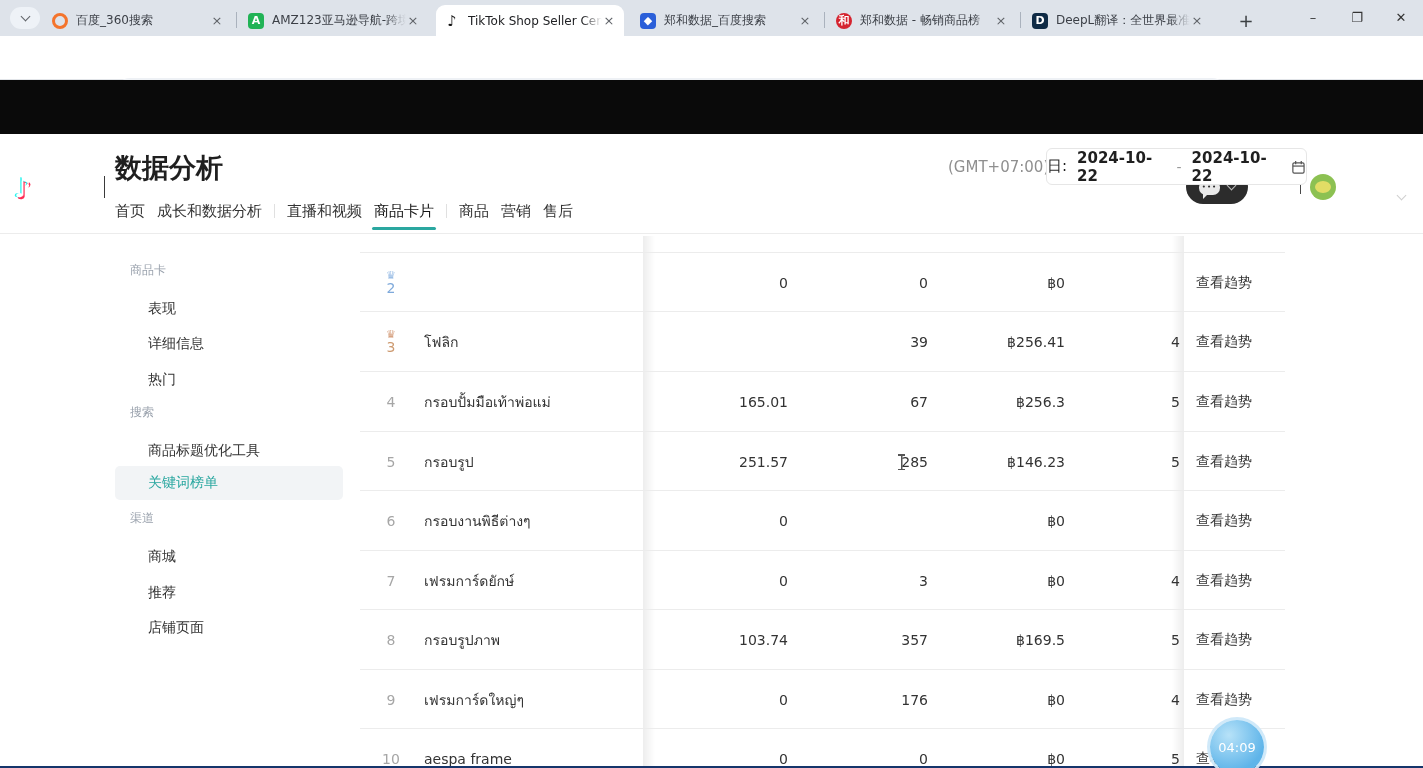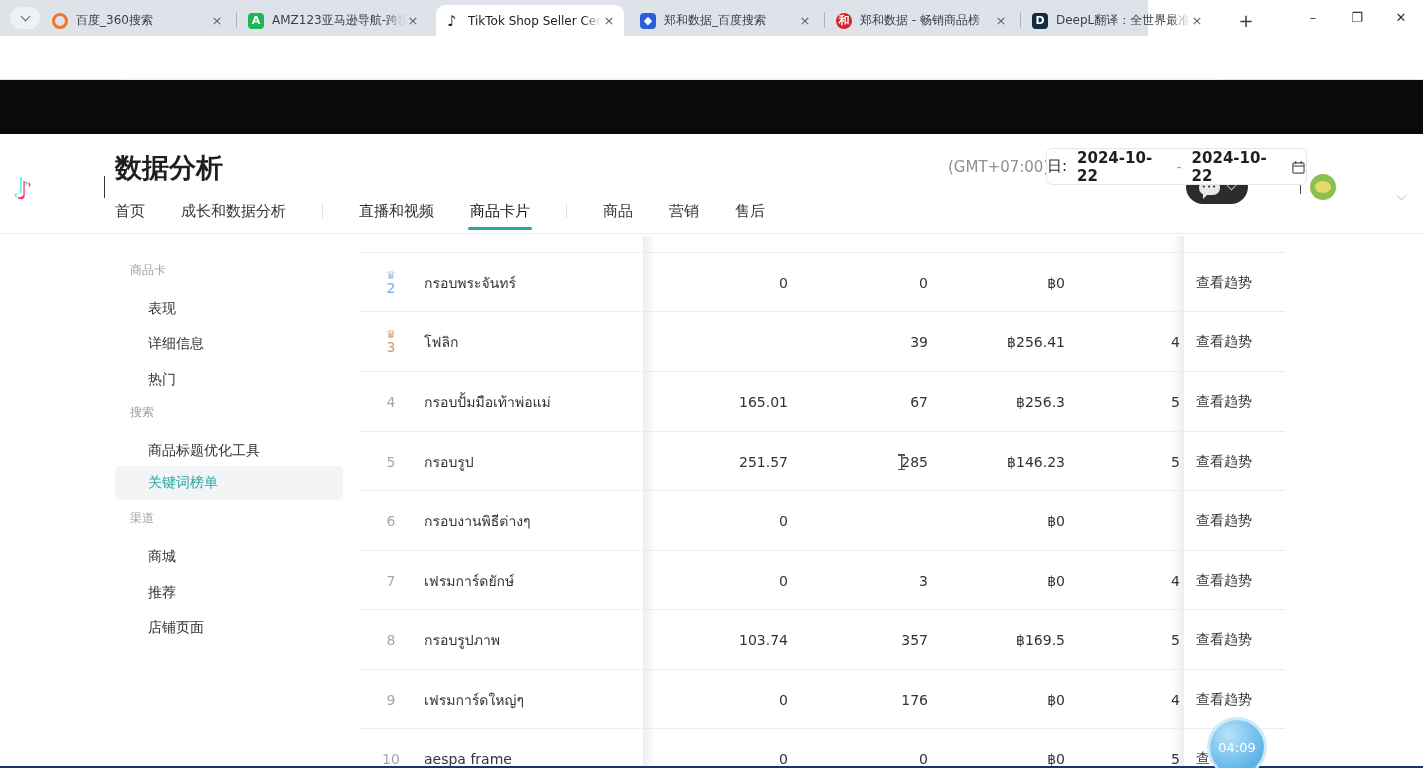--- a/index.html
+++ b/index.html
@@ -1,21 +1,21 @@
 <!DOCTYPE html>
 <html><head>
 <meta charset="utf-8">
 <style>
   html,body{margin:0;padding:0;background:#fff;}
   #stage{position:relative;width:1423px;height:768px;overflow:hidden;background:#fff;
          font-family:"DejaVu Sans","Liberation Sans",sans-serif;-webkit-font-smoothing:antialiased;}
   .abs{position:absolute;}
 
   
-  #tabstrip{left:0;top:0;width:1148px;height:36px;background:#dee3ea;}
+  #tabstrip{left:0;top:0;width:1423px;height:36px;background:#dee3ea;}
   .tabsearch{left:10px;top:7px;width:30px;height:22px;border-radius:11px;background:#eef2f7;
              display:flex;align-items:center;justify-content:center;cursor:pointer;}
   .btab{top:5px;height:31px;width:188px;border-radius:9px 9px 0 0;display:flex;align-items:center;
         padding:0 8px;box-sizing:border-box;color:#3b3f46;cursor:pointer;}
   .btab.active{background:#fff;color:#202124;}
   .btab .fav{width:16px;height:16px;flex:0 0 16px;border-radius:4px;display:flex;align-items:center;
              justify-content:center;font-size:11px;font-weight:bold;color:#fff;margin-right:8px;}
   .fav.ring{background:transparent;border:3px solid #f4742c;border-radius:50%;width:10px;height:10px;flex-basis:10px;box-sizing:content-box;}
   .fav.circle{border-radius:50%;}
   .fav.note{background:transparent;color:#111;font-size:15px;}
@@ -73,21 +73,21 @@
   
   .pagetitle{left:115px;top:150px;font-size:27px;font-weight:600;color:#1f1f1f;}
   .gmt{left:948px;top:158px;font-size:15px;color:#8f8f8f;}
   #datebox{left:1046px;top:148px;width:261px;height:37px;border:1px solid #e6e6e6;border-radius:6px;background:#fff;
            display:flex;align-items:center;justify-content:center;gap:10px;box-sizing:border-box;cursor:pointer;}
   #datebox .dlab{font-size:15px;color:#1f1f1f;}
   #datebox .dval{font-size:15px;font-weight:600;color:#1f1f1f;}
   #datebox .dsep{font-size:14px;color:#999;}
 
   
-  #pagetabs{left:115px;top:198px;height:26px;display:flex;align-items:center;gap:36px;}
+  #pagetabs{left:115px;top:198px;height:26px;display:flex;align-items:center;gap:12px;}
   #pagetabs .ptab{font-size:15px;color:#333;cursor:pointer;position:relative;white-space:nowrap;}
   #pagetabs .ptab.active{color:#141414;font-weight:500;}
   #pagetabs .ptab.active::after{content:"";position:absolute;left:-2px;right:-2px;bottom:-9px;height:3px;border-radius:2px;background:#2aa7a0;}
   #pagetabs .pdiv{width:1px;height:14px;background:#e0e0e0;}
   .hline{left:0;top:233px;width:1423px;height:1px;background:#ececec;}
 
   
   #sidebar{left:115px;top:236px;width:228px;height:532px;}
   .sseclabel{position:absolute;left:15px;font-size:12px;color:#9aa2ad;}
   .sitem{position:absolute;left:0;width:228px;height:34px;display:flex;align-items:center;padding-left:33px;
@@ -289,21 +289,20 @@
 
   <div class="abs" id="table">
     <div class="abs shadeL"></div>
     <div class="abs shadeR"></div>
     <div id="rows-host">
         <div class="trow" style="top: 16px;">
       <div class="rankcell has-crown crown-blue">
         <div class="crown">♛</div>
         <div class="ranknum">2</div>
       </div>
-      <div class="kw">กรอบพระจันทร์</div>
       <div class="clipL">
             <span>2</span>
           </div>
       <div class="c1">0</div>
       <div class="c2">0</div>
       <div class="c3">฿0</div>
       <div class="c4"></div>
       <a class="action">查看趋势</a>
     </div>
         <div class="trow" style="top: 75px;">

